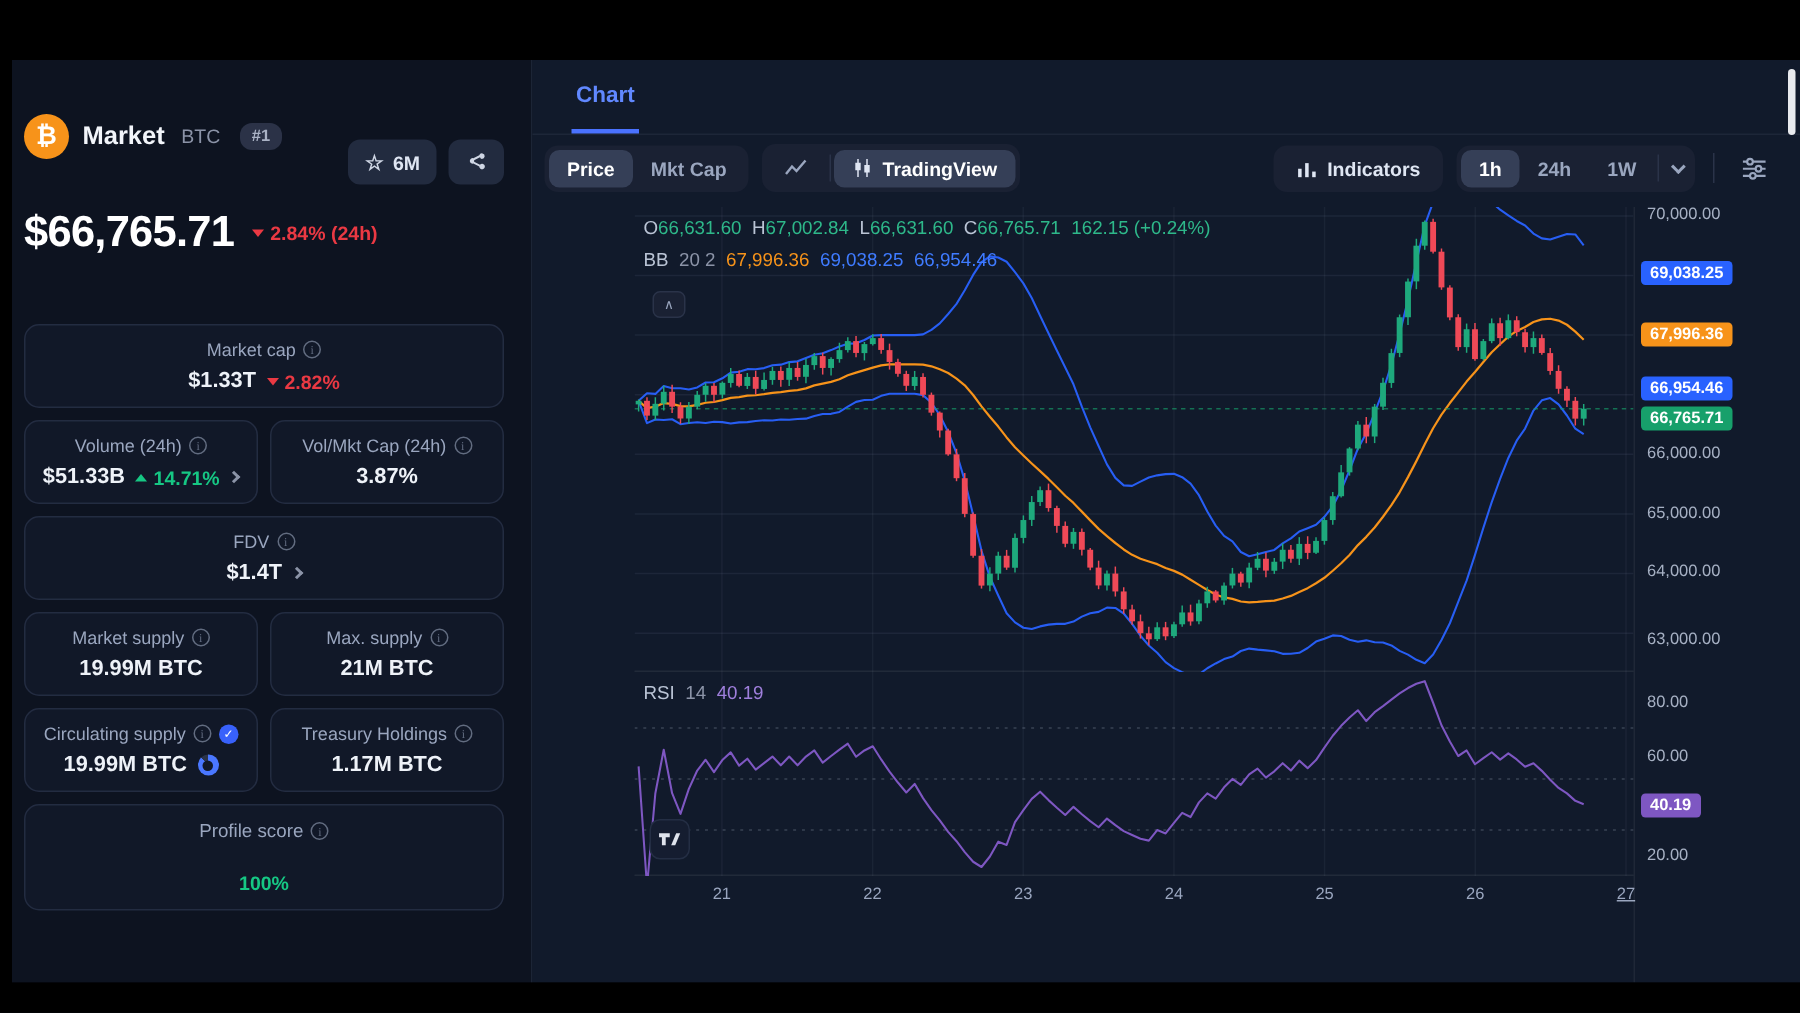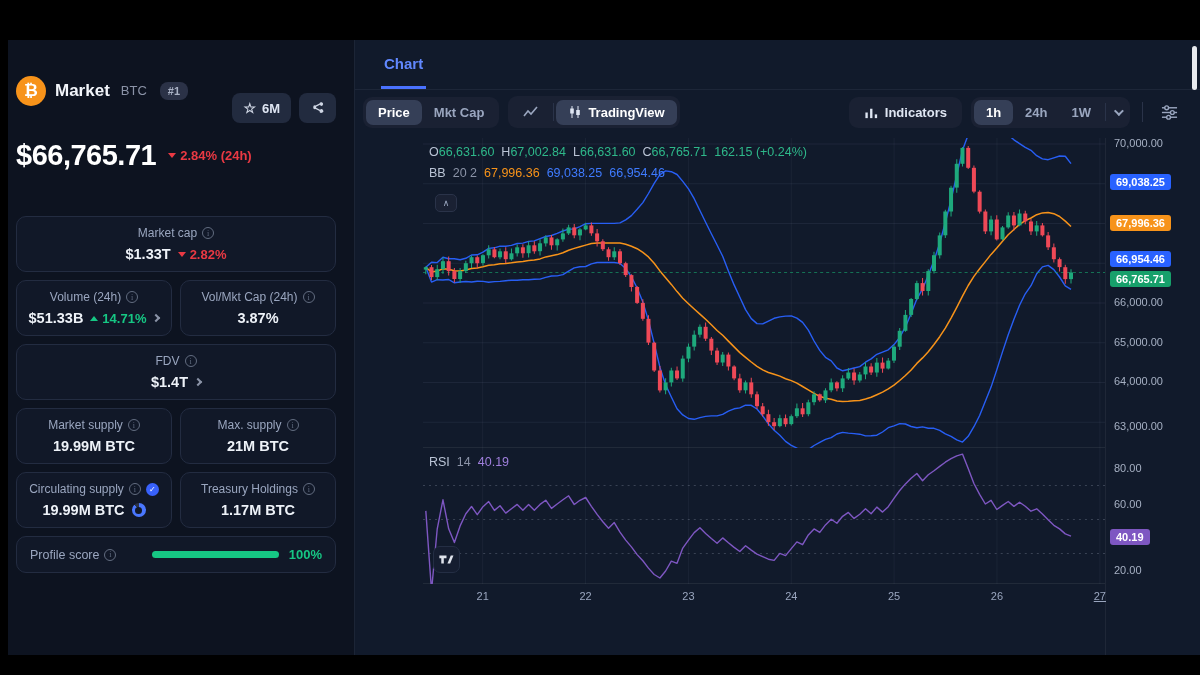--- a/index.html
+++ b/index.html
@@ -39,21 +39,21 @@
              align-items:center; justify-content:center; font-size:8px; color:#626c80; flex:0 0 auto; }
   .info-ic::before { content:"i"; font-family:"Liberation Serif", serif; }
   .chev-r { width:6px; height:6px; border-top:2px solid #8b93a7; border-right:2px solid #8b93a7;
             transform:rotate(45deg); display:inline-block; }
   .check-ic { width:13px; height:13px; background:#3861fb; border-radius:50%; display:inline-flex;
               align-items:center; justify-content:center; color:#fff; font-size:8px; flex:0 0 auto; }
   .check-ic::before { content:"✓"; }
   .ring-ic { width:14px; height:14px; border-radius:50%; position:relative; display:inline-block;
              background:conic-gradient(#4a77ff 0 88%, #2a3349 88% 100%); }
   .ring-ic::after { content:""; position:absolute; left:3.5px; top:3.5px; width:7px; height:7px; border-radius:50%; background:#111828; }
-  .profile-card { display:flex; align-items:center; gap:10px; text-align:left; padding:10px 13px; }
+  .profile-card { display:flex; align-items:center; gap:10px; text-align:left; padding:10px 13px;flex-direction:column; }
   .profile-card .card-label { justify-content:flex-start; font-size:12.5px; }
   .score-bar { flex:1; height:7px; border-radius:4px; background:#16c784; margin-left:26px; }
   .score-val { color:#16c784; font-weight:bold; font-size:13px; }
 
   
   .chart-area { flex:1; display:flex; flex-direction:column; background:#111a2b; min-width:0; }
   .tabs-row { height:50px; border-bottom:1px solid #1d2638; display:flex; align-items:center; padding-left:26px; }
   .tab { color:#6188ff; font-size:15px; font-weight:bold; height:100%; display:flex; align-items:center;
          border-bottom:3px solid #4a72ff; padding:0 3px; cursor:pointer; }
   .toolbar { height:44px; display:flex; align-items:center; padding:0 16px 0 8px; gap:9px; }
@@ -69,21 +69,21 @@
             transform:rotate(45deg) translateY(-2px); display:inline-block; }
 
   .plot-wrap { display:flex; margin:4px 0 0 68px; flex:1; min-height:0; }
   .plot-col { flex:1; min-width:0; }
   .pane { position:relative; }
   .pane-candles { height:310px; border-bottom:1px solid rgba(255,255,255,0.07); }
   .pane-rsi { height:136px; border-bottom:1px solid rgba(255,255,255,0.07); }
   .pane svg { display:block; width:100%; }
   .x-axis { position:relative; height:26px; }
   .x-lab { position:absolute; top:6px; transform:translateX(-50%); color:#9aa6bf; font-size:11px; }
-  .axis-col { width:95px; position:relative; border-left:1px solid rgba(255,255,255,0.06); }
+  .axis-col { width:111px; position:relative; border-left:1px solid rgba(255,255,255,0.06); }
   .axis-label { position:absolute; left:8px; color:#a6b0c3; font-size:11px; }
   .axis-badge { position:absolute; left:4px; color:#fff; font-size:11px; font-weight:bold;
                 padding:2px 6px; border-radius:3px; white-space:nowrap; }
 
   .legend { position:absolute; top:7px; left:6px; font-size:12.5px; z-index:3; }
   .leg-row { display:flex; align-items:center; gap:7px; white-space:nowrap; }
   .leg-row + .leg-row { margin-top:7px; }
   .lk { color:#bac4d5; } .lp { color:#8b93a7; }
   .lv-g { color:#2eb88a; } .lv-o { color:#f7931a; } .lv-b { color:#3f7bff; } .lv-p { color:#9f7fdc; }
   .collapse-btn { position:absolute; top:56px; left:12px; width:22px; height:18px; background:#1a2133;

